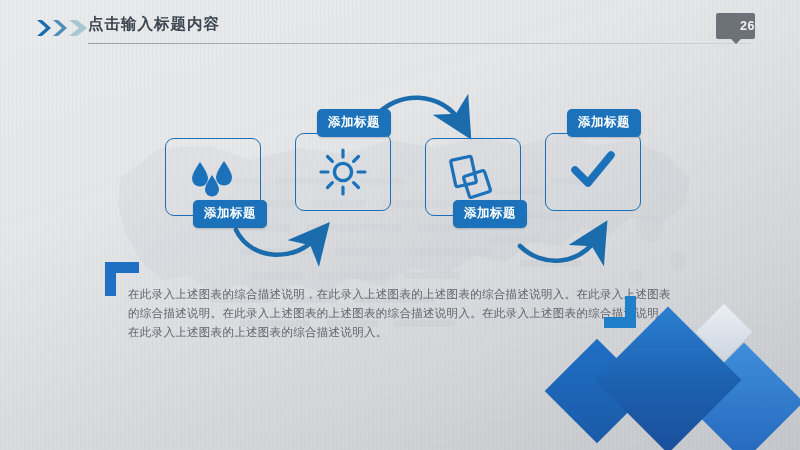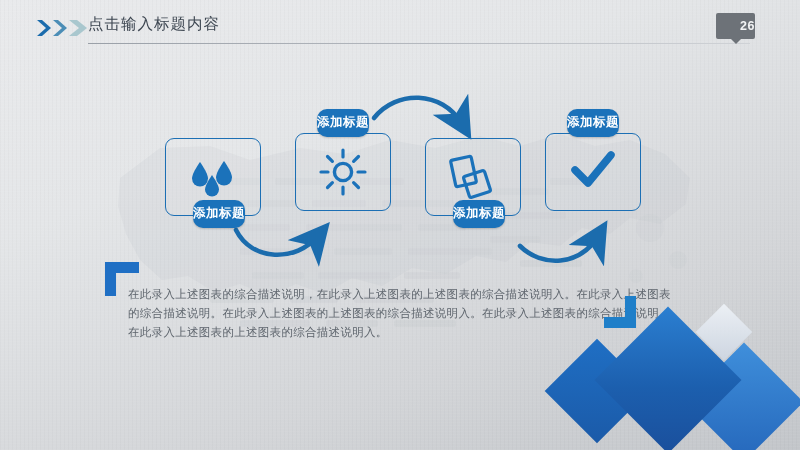--- a/index.html
+++ b/index.html
@@ -37,21 +37,21 @@
 
   
   .header{ position:absolute; left:0; top:0; width:800px; height:52px; }
   .chevrons{ position:absolute; left:36px; top:19px; width:62px; height:18px; }
   .chev{
     position:absolute; top:0; width:17px; height:18px;
   }
   .chev svg{ display:block; width:100%; height:100%; }
   .title{
     position:absolute; left:88px; top:14px;
-    font-size:15.5px; font-weight:normal; color:#3c4550;
+    font-size:15.5px; font-weight:bold; color:#3c4550;
     letter-spacing:1px; white-space:nowrap;
   }
   .title-rule{
     position:absolute; left:88px; top:43px; width:662px; height:1px;
     background:linear-gradient(90deg,#9aa0a8 0%,#b9bdc3 60%,#cfd2d6 100%);
   }
   .page-badge{
     position:absolute; left:716px; top:13px; width:39px; height:26px;
     background:#6d7278; border-radius:2px;
     display:flex; align-items:center; justify-content:flex-end;
@@ -77,24 +77,24 @@
   .node .icon{
     position:absolute; left:0; top:0; width:96px; height:78px;
     display:flex; align-items:center; justify-content:center;
   }
   .node .icon svg{ display:block; }
 
   .label{
     position:absolute;
     background:#1b72ba;
     color:#ffffff;
-    border-radius:10px;
+    border-radius:5px;
     font-size:12.5px; font-weight:bold;
     letter-spacing:.5px;
-    padding:5px 0 6px;
+    padding:5px 11px 6px;
     white-space:nowrap;
     box-shadow:0 1px 2px rgba(0,0,0,.18);
   }
 
   
   #node1{ left:165px; top:138px; }
   #node1 .label{ left:28px; top:62px; }
   #node2{ left:295px; top:133px; }
   #node2 .label{ left:22px; top:-24px; }
   #node3{ left:425px; top:138px; }

